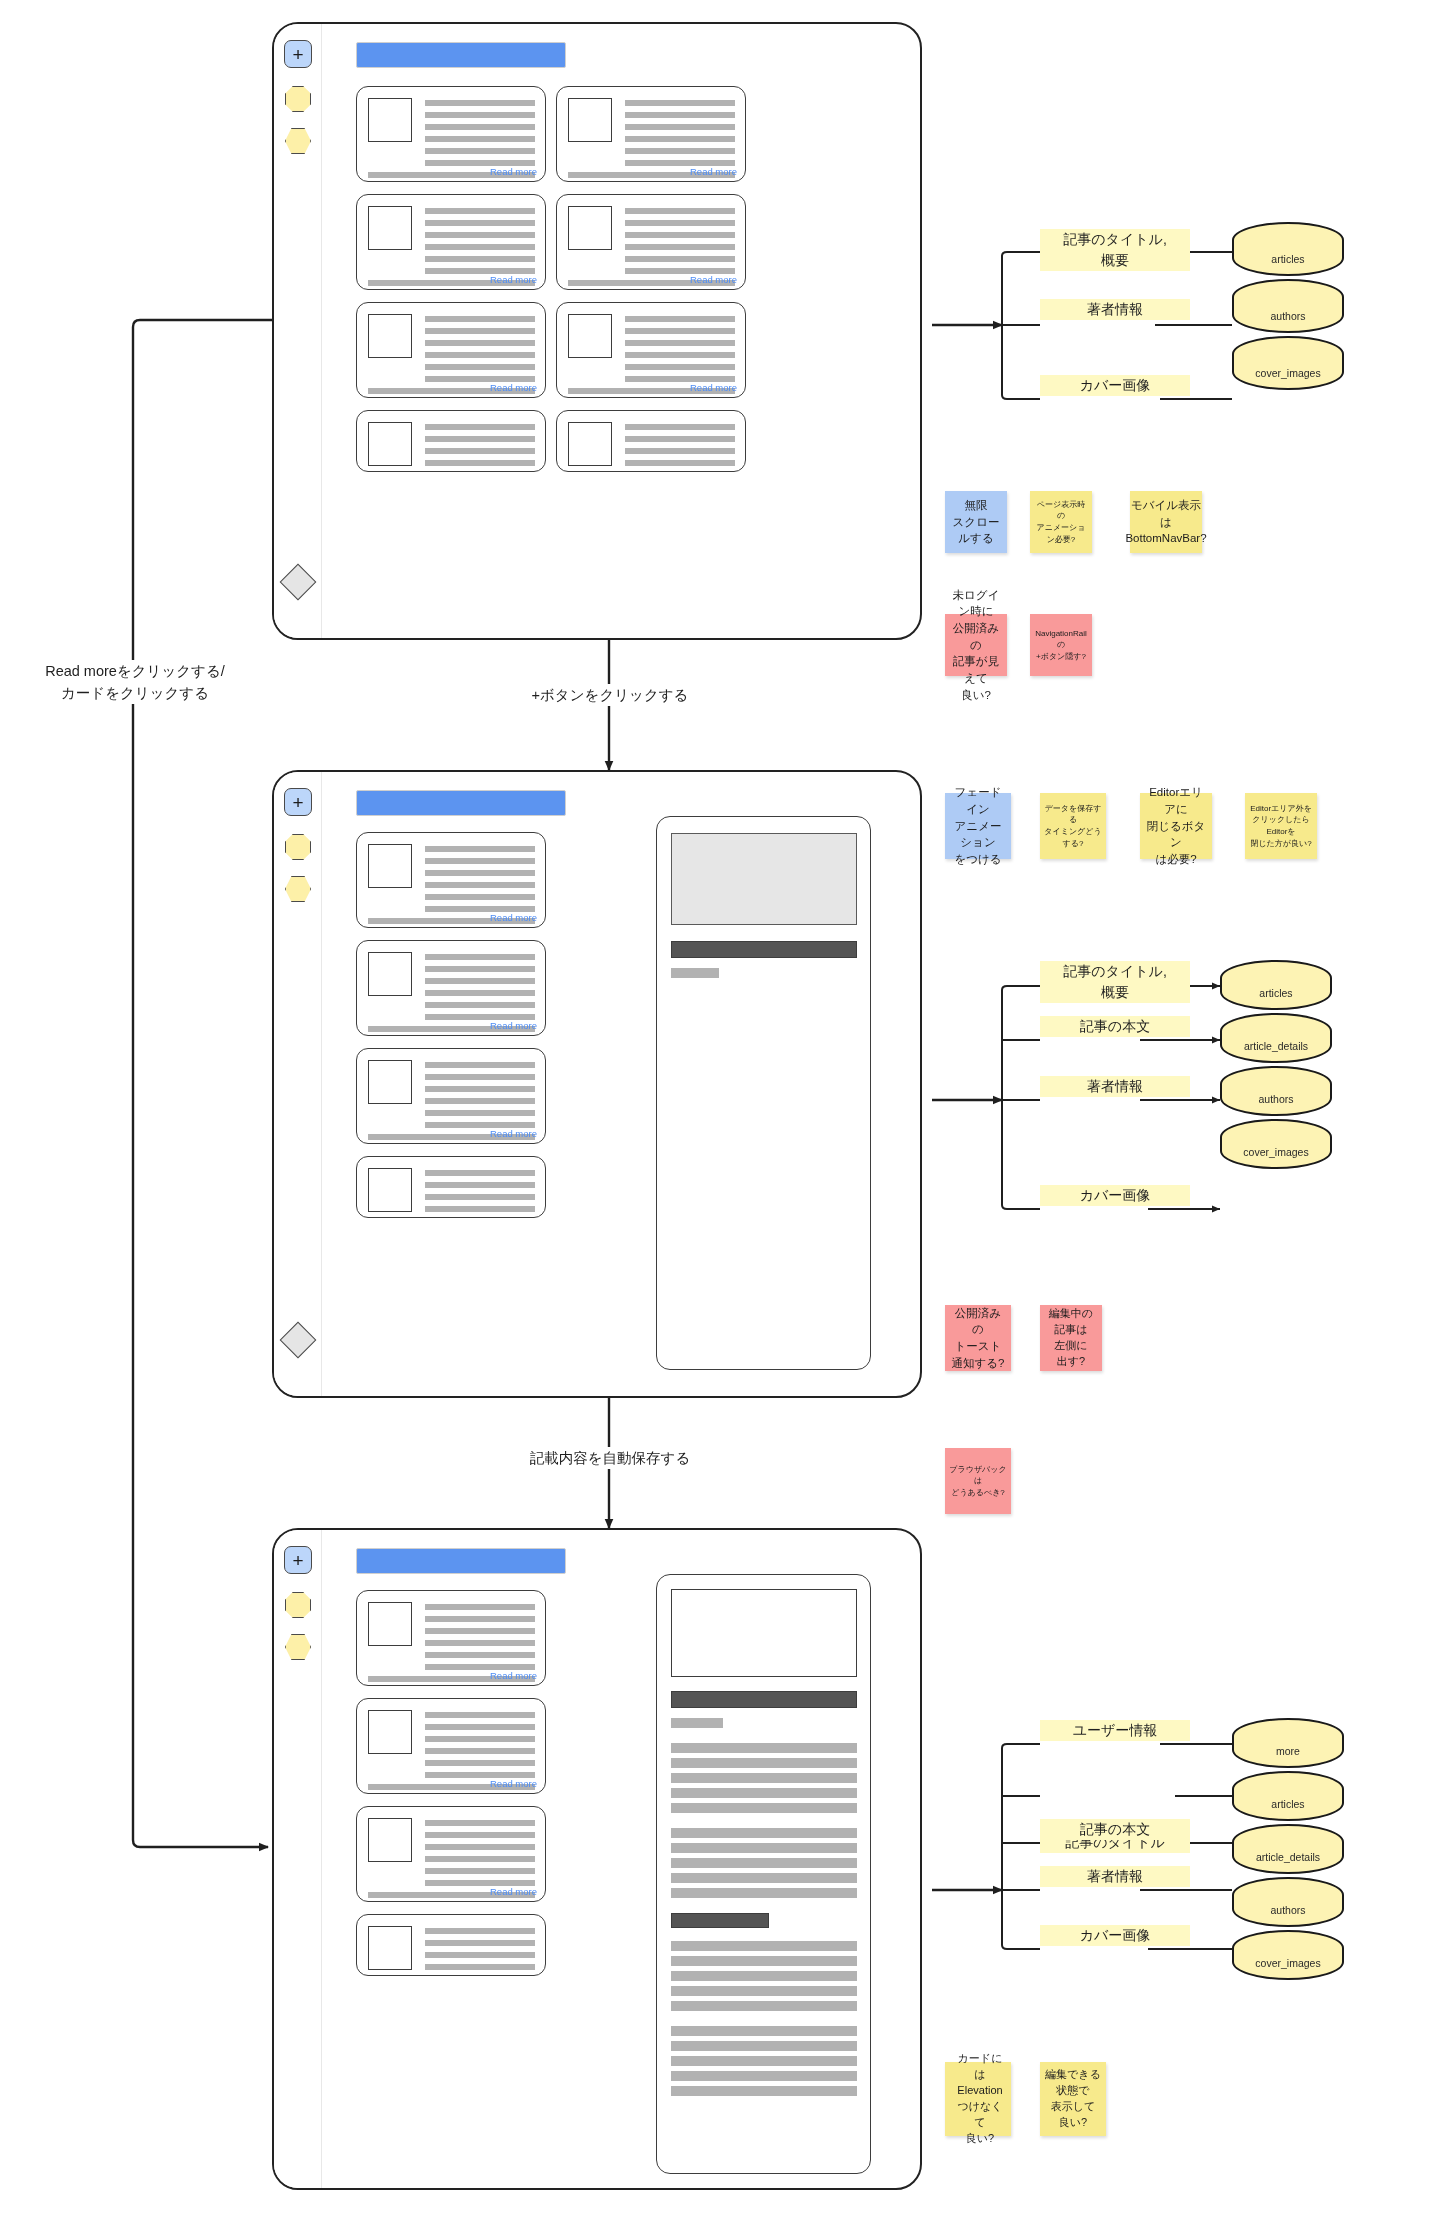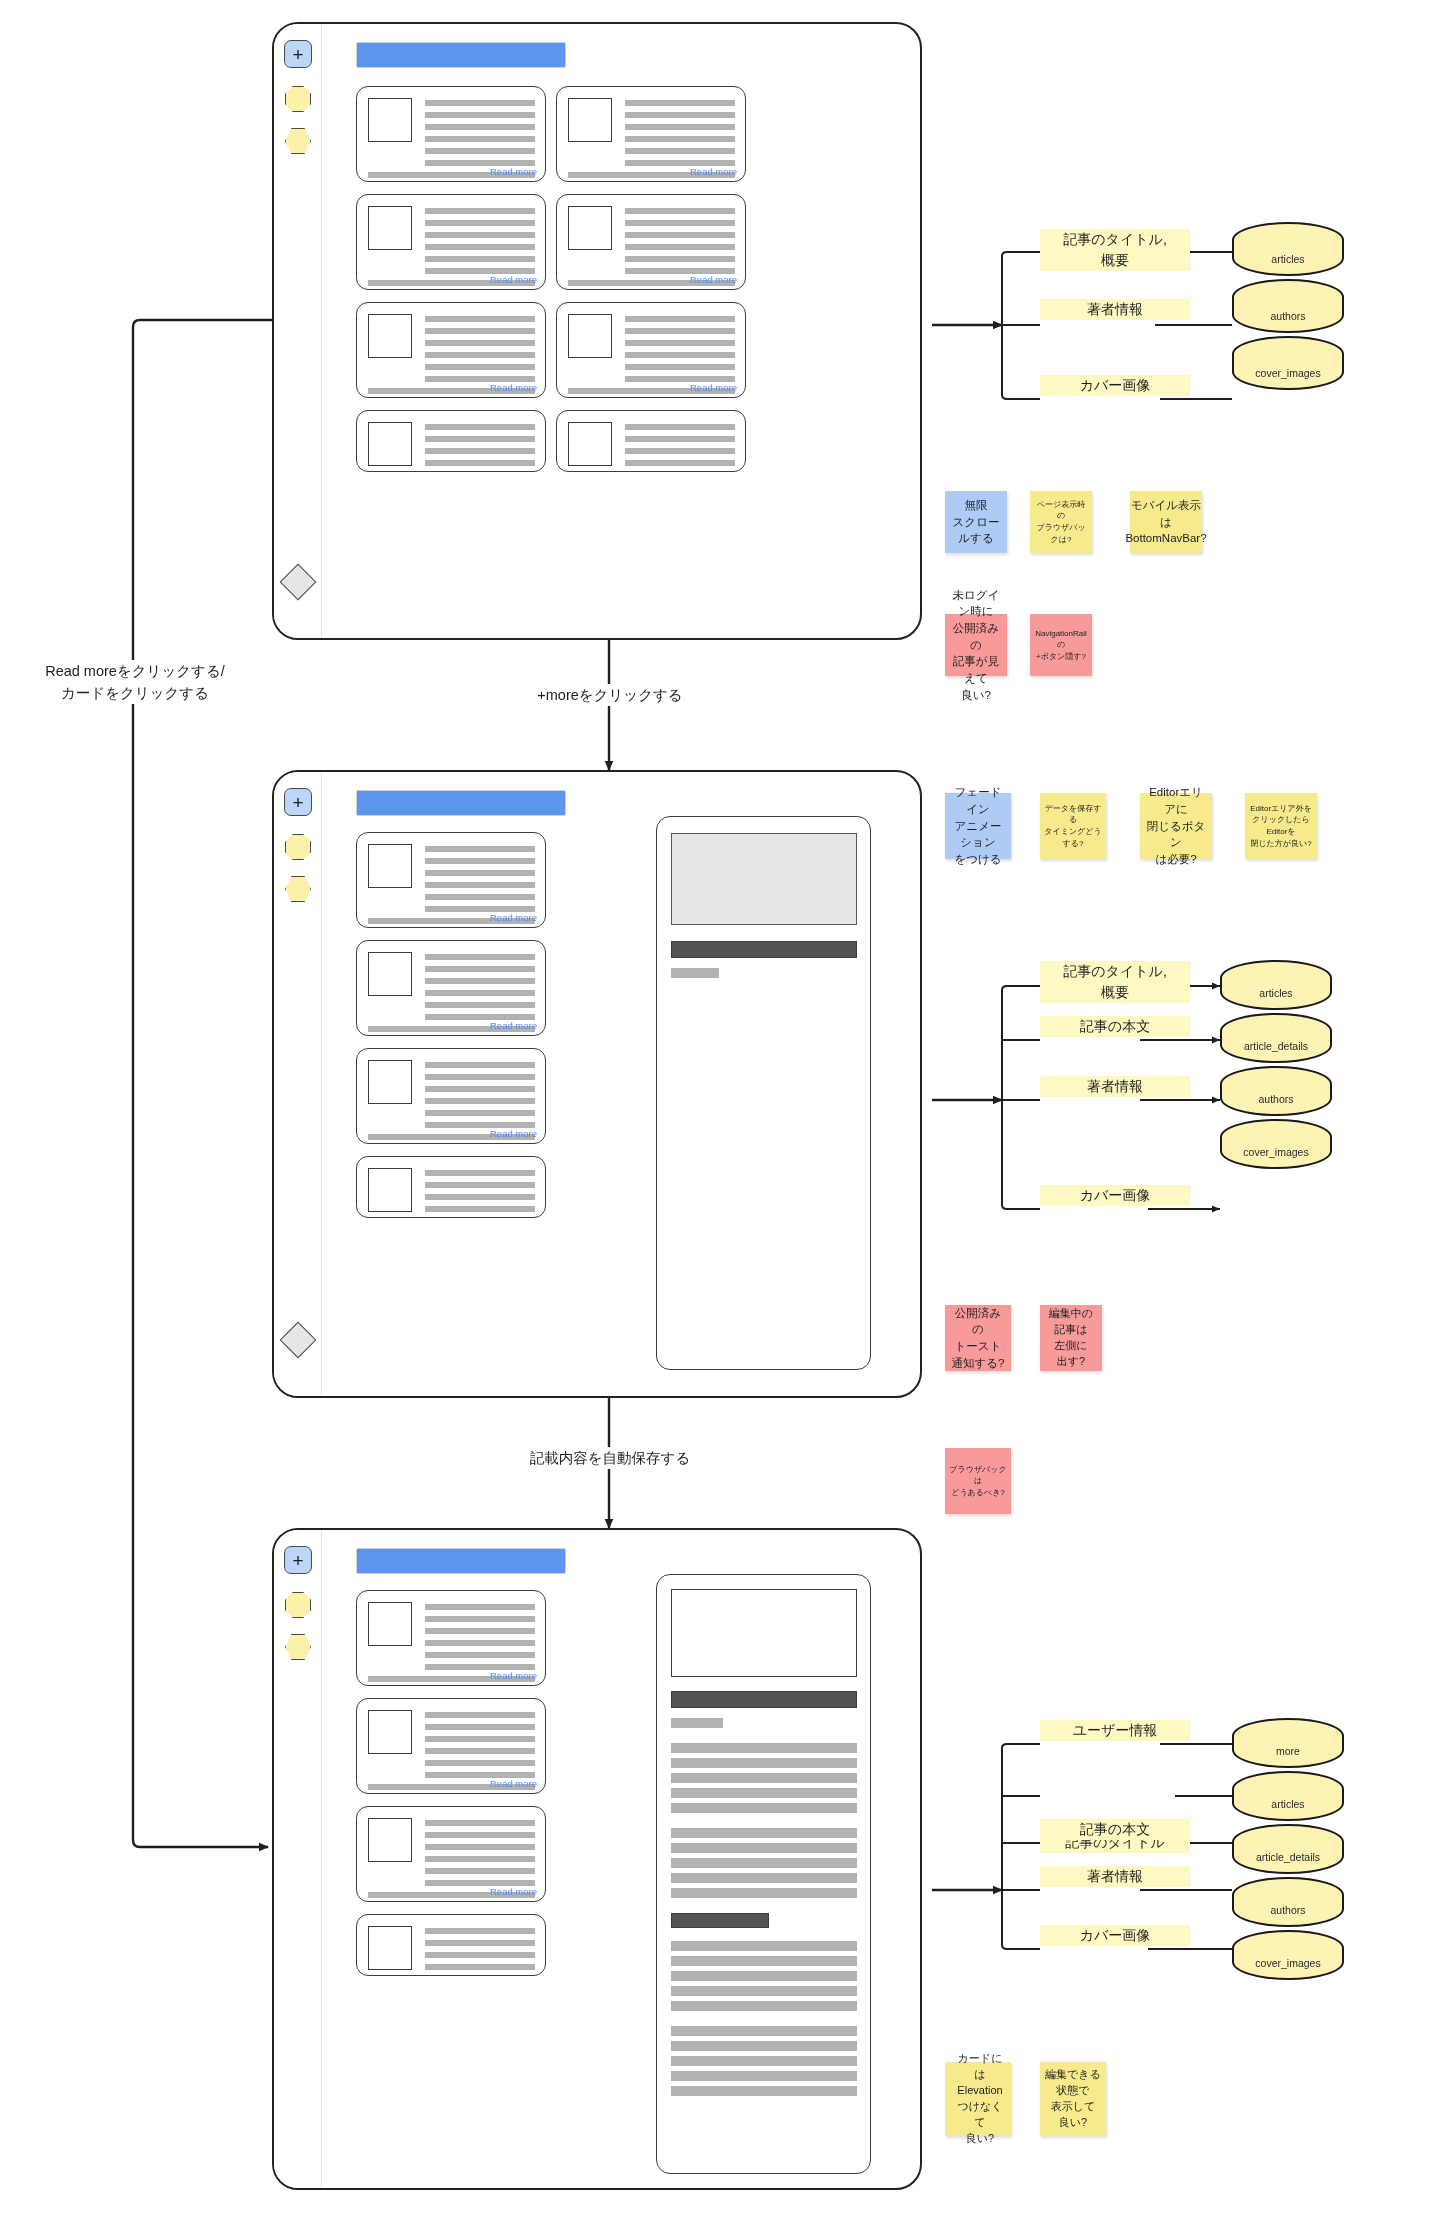--- a/index.html
+++ b/index.html
@@ -174,21 +174,21 @@
     <path d="M1017,1949 L1040,1949" stroke="#1f1f1f" stroke-width="2" fill="none"></path>
     <path d="M1160,1744 L1232,1744" stroke="#1f1f1f" stroke-width="2" fill="none"></path>
     <path d="M1175,1796 L1232,1796" stroke="#1f1f1f" stroke-width="2" fill="none"></path>
     <path d="M1140,1843 L1232,1843" stroke="#1f1f1f" stroke-width="2" fill="none"></path>
     <path d="M1140,1890 L1232,1890" stroke="#1f1f1f" stroke-width="2" fill="none"></path>
     <path d="M1148,1949 L1232,1949" stroke="#1f1f1f" stroke-width="2" fill="none"></path>
   </svg>
 
   <div class="flow-label" style="left:10px; top:660px; width:250px;">Read moreをクリックする/
 カードをクリックする</div>
-  <div class="flow-label" style="left:480px; top:684px; width:260px;">+moreをクリックする</div>
+  <div class="flow-label" style="left:480px; top:684px; width:260px;">+ボタンをクリックする</div>
   <div class="flow-label" style="left:480px; top:1447px; width:260px;">記載内容を自動保存する</div>
 
   <div class="screen" style="left:272px; top:22px; width:650px; height:618px;">
     <div class="rail">
       <div class="rail-plus">+</div>
       <div class="rail-oct" style="top:62px;"></div>
       <div class="rail-hex" style="top:104px;"></div>
       <div class="rail-dia" style="top:545px;"></div>
     </div>
     <div class="appbar" style="left:82px; top:18px; width:210px;"></div>
@@ -452,21 +452,21 @@
       <div class="cyl-lbl">cover_images</div>
     </div>
     <div class="db-lbl" style="left:1040px; top:1720px; width:150px;">ユーザー情報</div>
     <div class="db-lbl" style="left:1040px; top:1832px; width:150px;">記事のタイトル</div>
     <div class="db-lbl" style="left:1040px; top:1819px; width:150px;">記事の本文</div>
     <div class="db-lbl" style="left:1040px; top:1866px; width:150px;">著者情報</div>
     <div class="db-lbl" style="left:1040px; top:1925px; width:150px;">カバー画像</div>
     <div class="note blue" style="left:945px; top:491px; width:62px; height:62px; font-size:11.5px;">無限
 スクロールする</div>
     <div class="note yellow" style="left:1030px; top:491px; width:62px; height:62px; font-size:8px;">ページ表示時の
-ブラウザバックは?</div>
+アニメーション必要?</div>
     <div class="note yellow" style="left:1130px; top:491px; width:72px; height:62px; font-size:11.5px;">モバイル表示は
 BottomNavBar?</div>
     <div class="note red" style="left:945px; top:614px; width:62px; height:62px; font-size:11.5px;">未ログイン時に
 公開済みの
 記事が見えて
 良い?</div>
     <div class="note red" style="left:1030px; top:614px; width:62px; height:62px; font-size:8px;">NavigationRailの
 +ボタン隠す?</div>
     <div class="note blue" style="left:945px; top:793px; width:66px; height:66px; font-size:11.5px;">フェードイン
 アニメーション

